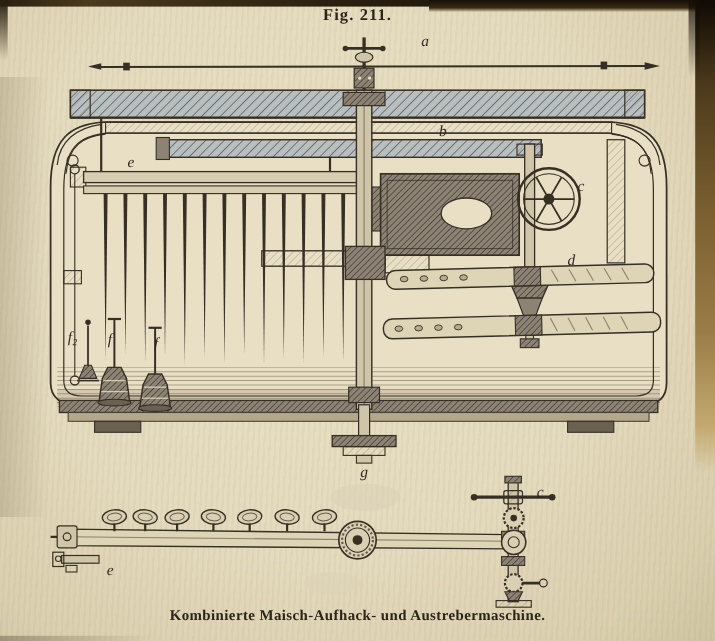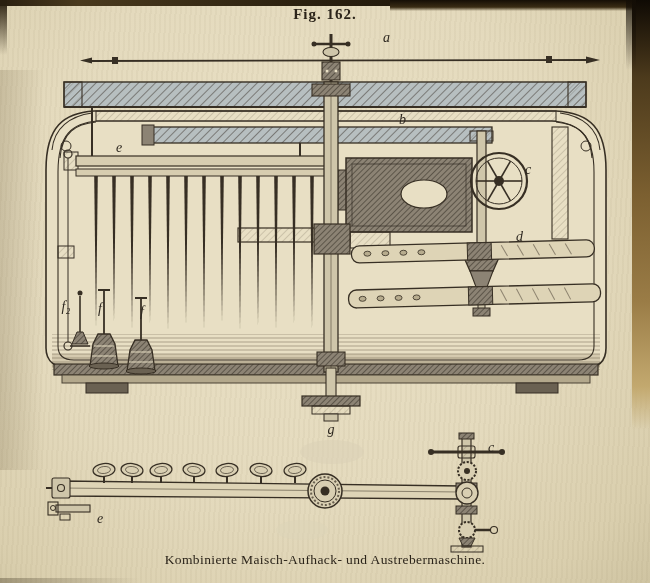--- a/index.html
+++ b/index.html
@@ -15,21 +15,21 @@
     content:"";position:absolute;inset:0;pointer-events:none;
     background:repeating-linear-gradient(93deg, rgba(120,105,70,.05) 0 2px, rgba(0,0,0,0) 2px 5px);
   }
   .fig-label{
     position:absolute;top:6px;left:0;width:100%;
     text-align:center;font-size:15px;font-weight:bold;
     letter-spacing:1px;color:#2b241a;z-index:5;
   }
   .caption{
     position:absolute;top:552px;left:0;width:100%;
-    text-align:center;font-size:13.5px;font-weight:normal;
+    text-align:center;font-size:13.5px;font-weight:bold;
     letter-spacing:.4px;color:#2b241a;z-index:5;
   }
   svg{position:absolute;top:0;left:0;z-index:2;}
   .lbl{font-family:"Liberation Serif", serif;font-style:italic;font-size:14px;fill:#2e2820;}
   
   .edge-top{position:absolute;top:0;left:0;width:100%;height:6px;z-index:6;
     background:linear-gradient(to right,#2a1f10 0%,#4a3a1e 12%,#2c2110 45%,#1c1408 75%,#0f0a04 100%);}
   .edge-top2{position:absolute;top:0;left:60%;width:40%;height:11px;z-index:6;
     background:linear-gradient(to bottom,#150e05,#3a2c14 65%,rgba(58,44,20,0));}
   .edge-right{position:absolute;top:0;right:0;width:18px;height:430px;z-index:6;
@@ -41,21 +41,21 @@
   .gutter{position:absolute;top:70px;left:0;width:44px;height:400px;z-index:1;
     background:linear-gradient(to right,rgba(110,95,65,.22),rgba(110,95,65,0));}
   .edge-bottom{position:absolute;bottom:0;left:0;width:140px;height:5px;z-index:6;
     background:linear-gradient(to right,rgba(60,50,30,.35),transparent);}
 </style>
 </head>
 <body>
 
 <div class="page">
 
-  <div class="fig-label">Fig. 162.</div>
+  <div class="fig-label">Fig. 211.</div>
 
   <svg width="650" height="583" viewBox="0 0 650 583">
     <defs>
       <pattern id="pWood" width="6" height="6" patternUnits="userSpaceOnUse" patternTransform="rotate(45)">
         <rect width="6" height="6" fill="#b7bfc0"></rect>
         <line x1="0" y1="0" x2="0" y2="6" stroke="#47413a" stroke-width="1.1"></line>
       </pattern>
       <pattern id="pDark" width="4" height="4" patternUnits="userSpaceOnUse" patternTransform="rotate(45)">
         <rect width="4" height="4" fill="#8c8374"></rect>
         <line x1="0" y1="0" x2="0" y2="4" stroke="#3c352b" stroke-width="1.2"></line>

